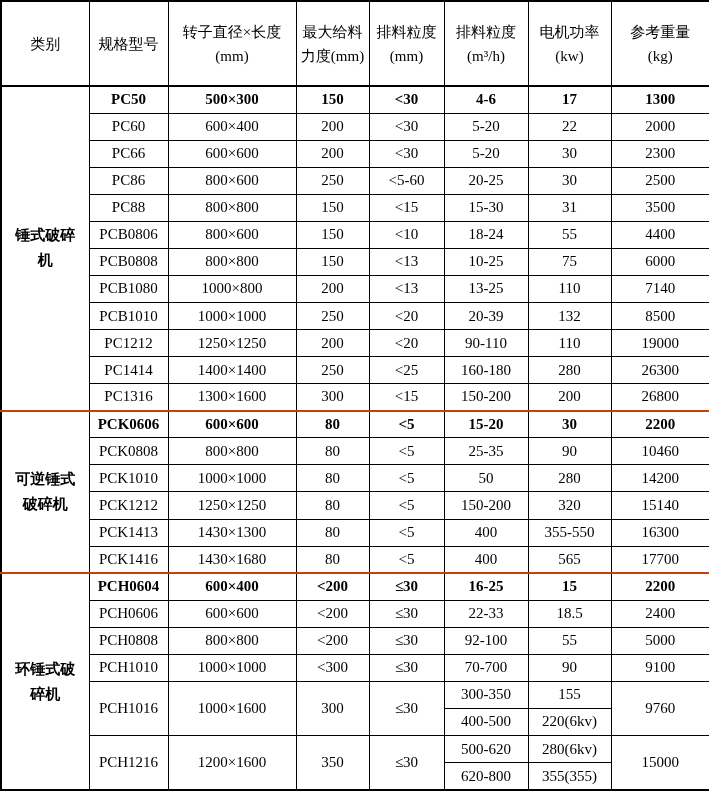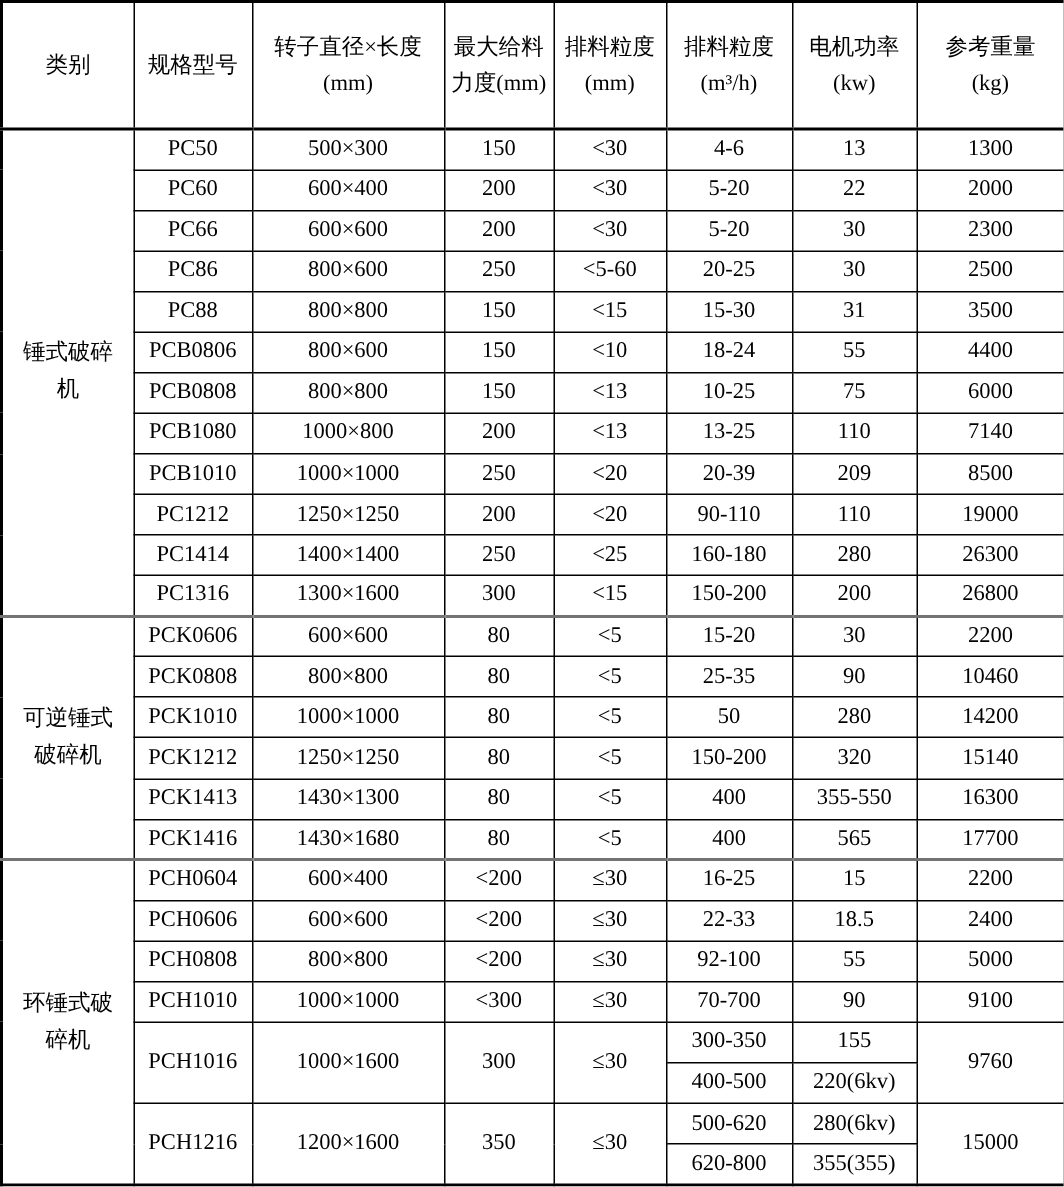--- a/index.html
+++ b/index.html
@@ -37,21 +37,22 @@
     height: 83px;
     border-bottom: 2px solid #000000;
   }
   .spec-table thead .hline {
     line-height: 24px;
   }
   .spec-table tbody tr {
     height: 27px;
   }
   .spec-table tbody tr.section-start td {
-    border-top: 2px solid #737373;
+    border-top: 2px solid #c2410c;
+    font-weight: bold;
   }
   .spec-table td.category-cell {
     line-height: 25px;
     padding: 0 6px;
   }
 </style>
 </head>
 <body>
 
 <div class="page">
@@ -103,21 +104,21 @@
       </tr>
     </thead>
     <tbody>
         <tr class="section-start">
           <td rowspan="12" class="category-cell">锤式破碎机</td>
           <td>PC50</td>
           <td>500×300</td>
           <td>150</td>
           <td>&lt;30</td>
           <td>4-6</td>
-          <td>13</td>
+          <td>17</td>
           <td>1300</td>
         </tr>
         <tr>
           <td>PC60</td>
           <td>600×400</td>
           <td>200</td>
           <td>&lt;30</td>
           <td>5-20</td>
           <td>22</td>
           <td>2000</td>
@@ -175,21 +176,21 @@
           <td>13-25</td>
           <td>110</td>
           <td>7140</td>
         </tr>
         <tr>
           <td>PCB1010</td>
           <td>1000×1000</td>
           <td>250</td>
           <td>&lt;20</td>
           <td>20-39</td>
-          <td>209</td>
+          <td>132</td>
           <td>8500</td>
         </tr>
         <tr>
           <td>PC1212</td>
           <td>1250×1250</td>
           <td>200</td>
           <td>&lt;20</td>
           <td>90-110</td>
           <td>110</td>
           <td>19000</td>

